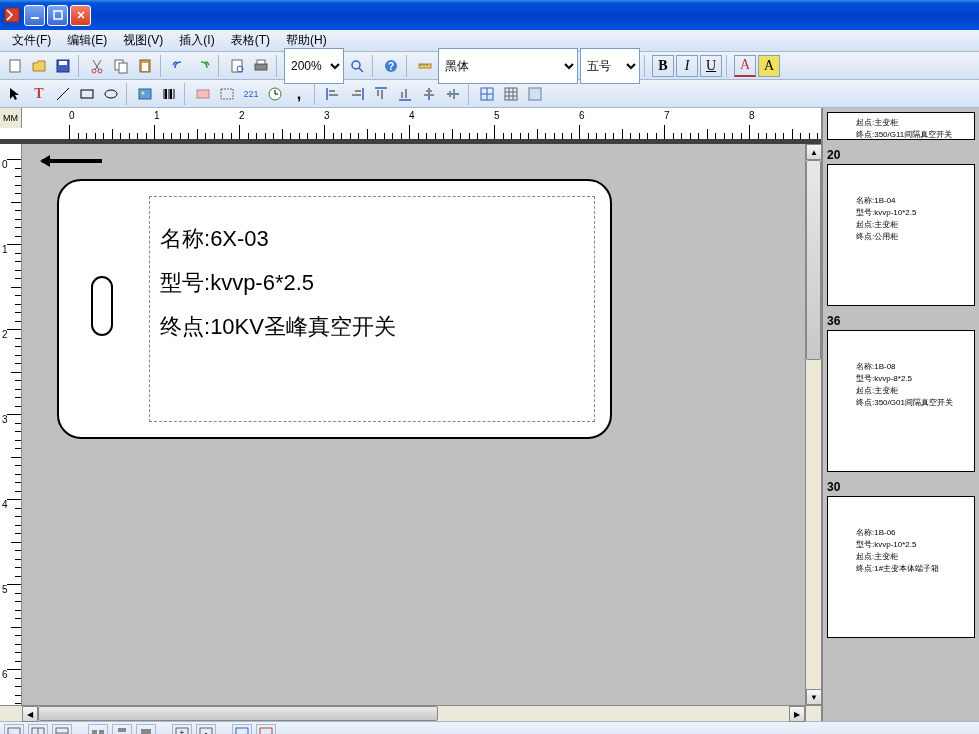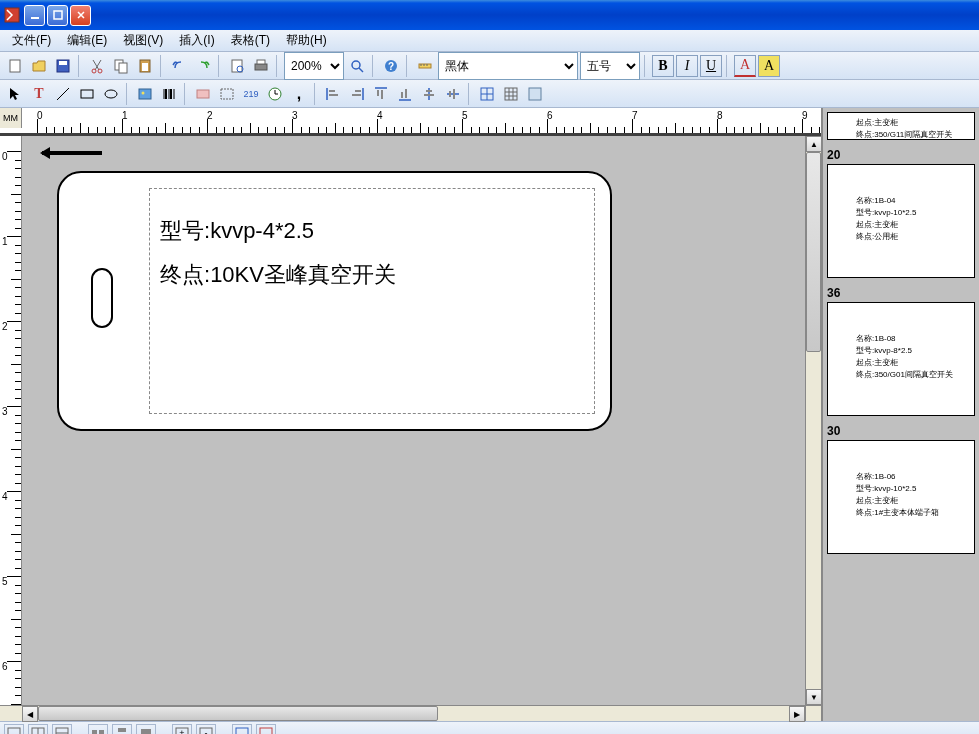--- a/index.html
+++ b/index.html
@@ -12,29 +12,29 @@
 .win-btn { width: 21px; height: 21px; border: 1px solid #fff; border-radius: 3px; display: flex; align-items: center; justify-content: center; font-family: Arial; font-size: 11px; font-weight: bold; }
 .min-btn, .max-btn { background: linear-gradient(to bottom, #7ba7e8, #3c6bd6); color: white; }
 .close-btn { background: linear-gradient(to bottom, #f08070, #d64020); color: white; }
 
 .menubar { height: 22px; background: linear-gradient(to bottom, #eef3fa, #d5e3f5); border-bottom: 1px solid #a8b8d0; display: flex; align-items: center; padding: 0 4px; font-size: 12px; }
 .menu-item { padding: 2px 8px; cursor: default; }
 
 .toolbar { height: 28px; background: linear-gradient(to bottom, #eef3fa, #d5e3f5); border-bottom: 1px solid #a8b8d0; display: flex; align-items: center; padding: 2px 4px; gap: 2px; }
 .tool-btn { width: 22px; height: 22px; border: 1px solid transparent; display: flex; align-items: center; justify-content: center; cursor: default; }
 .tool-sep { width: 4px; height: 22px; border-left: 1px solid #a8b8d0; margin: 0 2px; }
-.tool-combo { height: 28px; border: 1px solid #7b9ebd; background: white; font-size: 12px; padding: 0 2px; }
+.tool-combo { height: 36px; border: 1px solid #7b9ebd; background: white; font-size: 12px; padding: 0 2px; }
 .zoom-combo { width: 60px; }
 .font-combo { width: 140px; }
 .size-combo { width: 60px; }
 .fmt-btn { width: 22px; height: 22px; border: 1px solid #88a0c0; display: flex; align-items: center; justify-content: center; font-family: "Times New Roman"; font-size: 14px; }
 
 .workspace { display: flex; height: 613px; }
 .editor-area { flex: 1; display: flex; flex-direction: column; position: relative; background: #c0c0c0; }
-.ruler-top { height: 28px; background: white; border-bottom: 3px solid #404040; display: flex; position: relative; }
+.ruler-top { height: 36px; background: white; border-bottom: 5px solid #404040; display: flex; position: relative; gap: 32px; }
 .ruler-corner { width: 22px; height: 20px; background: #ece9d8; border-right: 1px solid #888; font-size: 9px; display: flex; align-items: center; justify-content: center; }
 .ruler-h { flex: 1; position: relative; overflow: hidden; font-size: 9px; }
 .ruler-h .tick { position: absolute; top: 0; bottom: 0; border-left: 1px solid #000; }
 .ruler-h .tick-num { position: absolute; top: 2px; font-size: 10px; }
 
 .editor-body { flex: 1; display: flex; overflow: hidden; }
 .ruler-left { width: 22px; background: white; border-right: 1px solid #888; position: relative; font-size: 9px; }
 .ruler-left .tick { position: absolute; left: 0; right: 0; border-top: 1px solid #000; }
 .ruler-left .tick-num { position: absolute; left: 2px; font-size: 10px; }
 
@@ -48,21 +48,21 @@
 
 .scrollbar-v { width: 16px; background: #ece9d8; border-left: 1px solid #888; display: flex; flex-direction: column; }
 .scrollbar-h-wrap { display: flex; height: 16px; background: #ece9d8; border-top: 1px solid #888; }
 .sb-btn { width: 16px; height: 16px; background: linear-gradient(#f8f8f8,#d8d8d8); border: 1px solid #888; display: flex; align-items: center; justify-content: center; font-size: 8px; }
 .sb-track { flex: 1; background: #ece9d8; position: relative; }
 .sb-thumb { background: linear-gradient(#e8e8e8,#c8c8c8); border: 1px solid #888; border-radius: 2px; }
 
 .thumb-panel { width: 158px; background: #c0c0c0; border-left: 2px solid #888; overflow-y: auto; padding: 4px; }
 .thumb-item { margin-bottom: 8px; }
 .thumb-num { font-size: 12px; font-weight: bold; margin-bottom: 2px; }
-.thumb-card { background: white; border: 1px solid #000; height: 114px; padding: 30px 12px 12px 28px; font-size: 8px; line-height: 12px; position: relative; }
+.thumb-card { background: white; border: 1px solid #000; height: 142px; padding: 30px 12px 12px 28px; font-size: 8px; line-height: 12px; position: relative; }
 .thumb-card.partial { height: 28px; padding: 4px 12px 2px 28px; overflow: hidden; }
 
 .bottom-toolbar { height: 22px; background: linear-gradient(to bottom, #eef3fa, #d5e3f5); border-top: 1px solid #a8b8d0; display: flex; align-items: center; padding: 0 4px; gap: 4px; }
 .bottom-btn { width: 20px; height: 18px; border: 1px solid #a8b8d0; display: flex; align-items: center; justify-content: center; font-size: 10px; }
 
 svg { display: block; }
 </style>
 </head>
 <body>
 
@@ -237,21 +237,21 @@
   <div class="tool-btn">
       <svg width="16" height="16">
         <rect x="2" y="4" width="12" height="8" fill="#f0c0c0" stroke="#c08080"></rect>
       </svg>
     </div>
   <div class="tool-btn">
       <svg width="16" height="16">
         <rect x="2" y="3" width="12" height="10" fill="none" stroke="#666" stroke-dasharray="2 1"></rect>
       </svg>
     </div>
-  <div class="tool-btn" style="font-size:9px;color:#3060c0">219</div>
+  <div class="tool-btn" style="font-size:9px;color:#3060c0">221</div>
   <div class="tool-btn">
       <svg width="16" height="16">
         <circle cx="8" cy="8" r="6" fill="white" stroke="#308030"></circle>
         <line x1="8" y1="8" x2="8" y2="4" stroke="#000"></line>
         <line x1="8" y1="8" x2="11" y2="8" stroke="#000"></line>
       </svg>
     </div>
   <div class="tool-btn" style="font-size:16px;font-weight:bold">,</div>
   <div class="tool-sep"></div>
   <div class="tool-btn">
@@ -505,21 +505,22 @@
           <div class="tick" style="top: 550.5px; width: 6px; left: auto; right: 0px;"></div>
           <div class="tick" style="top: 559px; width: 6px; left: auto; right: 0px;"></div>
           <div class="tick" style="top: 567.5px; width: 10px; left: auto; right: 0px;"></div>
           <div class="tick" style="top: 576px; width: 6px; left: auto; right: 0px;"></div>
         </div>
       <div class="canvas">
         <div class="arrow"></div>
         <div class="label-card">
           <div class="label-hole"></div>
           <div class="label-inner">
-            <div class="label-line"><span>型号:</span><span>kvvp-4*2.5</span></div>
+            <div class="label-line"><span>名称:</span><span>6X-03</span></div>
+            <div class="label-line"><span>型号:</span><span>kvvp-6*2.5</span></div>
             <div class="label-line"><span>终点:</span><span>10KV圣峰真空开关</span></div>
           </div>
         </div>
       </div>
       <div class="scrollbar-v">
         <div class="sb-btn">▲</div>
         <div class="sb-track">
             <div class="sb-thumb" style="position:absolute;top:0;left:0;right:0;height:200px"></div>
           </div>
         <div class="sb-btn">▼</div>

